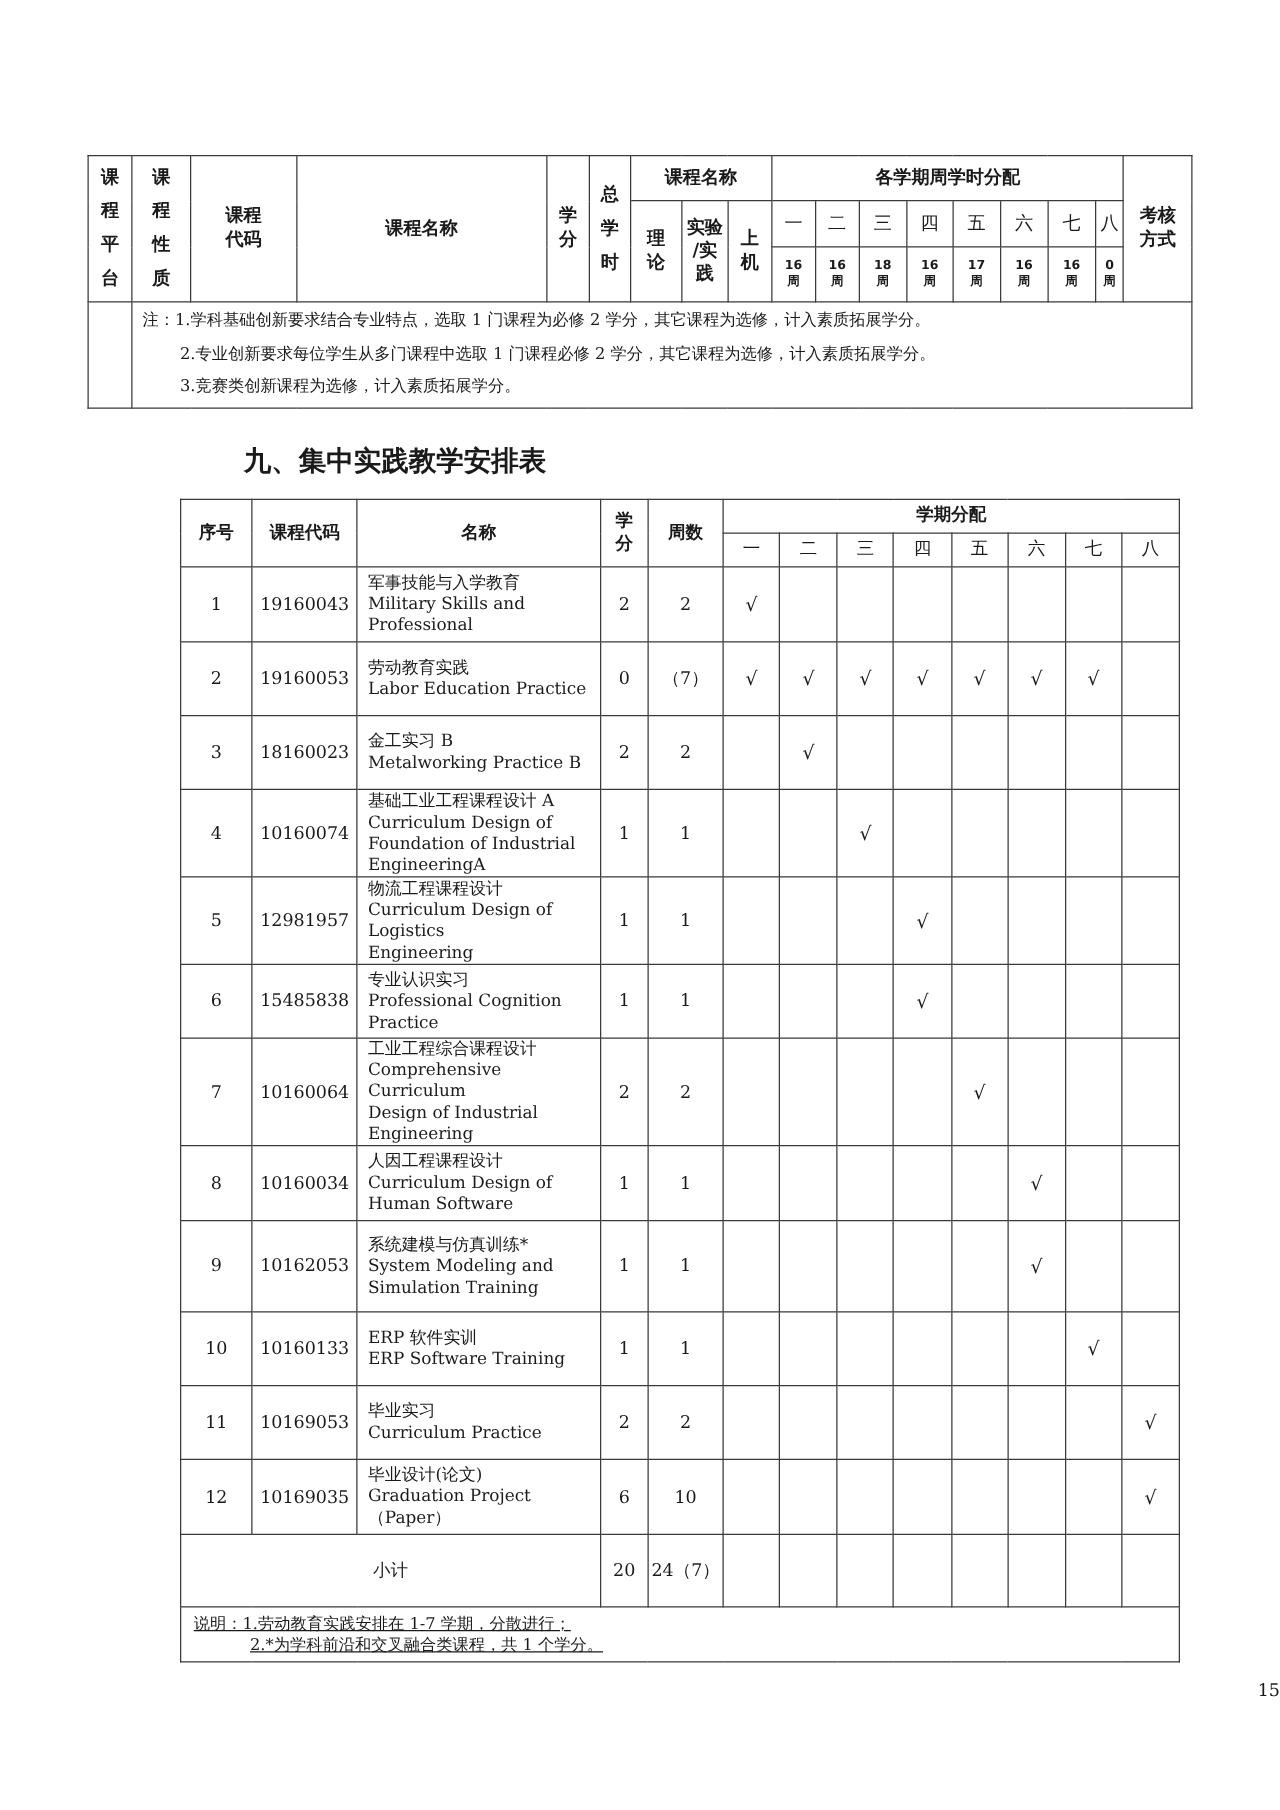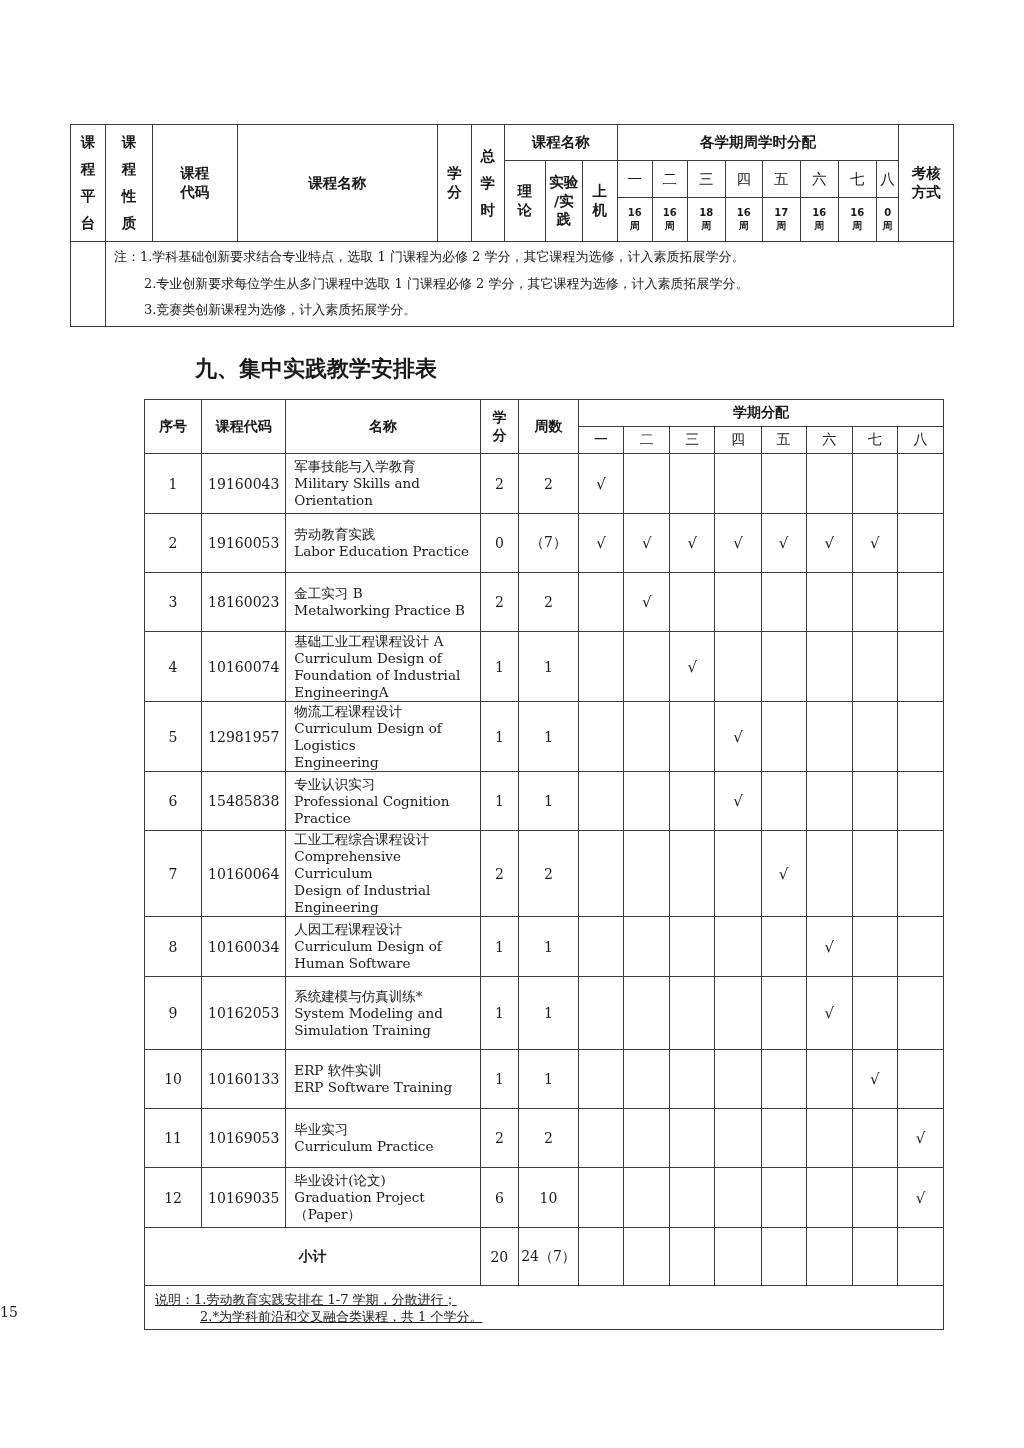--- a/index.html
+++ b/index.html
@@ -19,25 +19,25 @@
   
   #section-title { position:absolute; left:195px; top:354px;
                    font-family:"DejaVu Sans","Liberation Sans",sans-serif; font-weight:bold; font-size:22px; }
 
   
   #practice-table { position:absolute; left:112px; top:399px; width:800px;margin-left:32px; }
   #practice-table th { font-family:"DejaVu Sans","Liberation Sans",sans-serif; font-weight:bold; font-size:14px; line-height:1.25; }
   #practice-table td { font-size:14px; }
   #practice-table td.name { text-align:left; padding-left:8px; line-height:17px; font-size:13.5px; }
   #practice-table td.check { font-size:15px; }
-  #practice-table td.subtotal-label { font-family:"DejaVu Sans","Liberation Sans",sans-serif; font-weight:bold; }
+  #practice-table td.subtotal-label { font-family:"DejaVu Sans","Liberation Sans",sans-serif; font-weight:normal; }
   #practice-table td.remarks { text-align:left; font-size:13px; line-height:17px; padding:4px 0 4px 10px;text-decoration:underline; }
   .remark-indent { padding-left:45px; }
 
-  #page-number { position:absolute; left:0; width:1024px; top:1304px; text-align:left; font-size:14px; }
+  #page-number { position:absolute; left:0; width:1024px; top:1345px; text-align:right; font-size:14px; }
 </style>
 </head>
 <body>
 
 <table id="top-table">
   <colgroup>
     <col style="width:34px">
       <col style="width:46px">
       <col style="width:82px">
       <col style="width:195px">
@@ -140,21 +140,21 @@
         <th style="font-weight: normal;">八</th>
       </tr>
   </thead>
   <tbody id="practice-body">
       <tr style="height: 60px;">
         <td>1</td>
         <td>19160043</td>
         <td class="name">
           <div>军事技能与入学教育</div>
           <div>Military Skills and</div>
-          <div>Orientation</div>
+          <div>Professional</div>
         </td>
         <td>2</td>
         <td>2</td>
         <td class="check">√</td>
         <td class="check"></td>
         <td class="check"></td>
         <td class="check"></td>
         <td class="check"></td>
         <td class="check"></td>
         <td class="check"></td>

